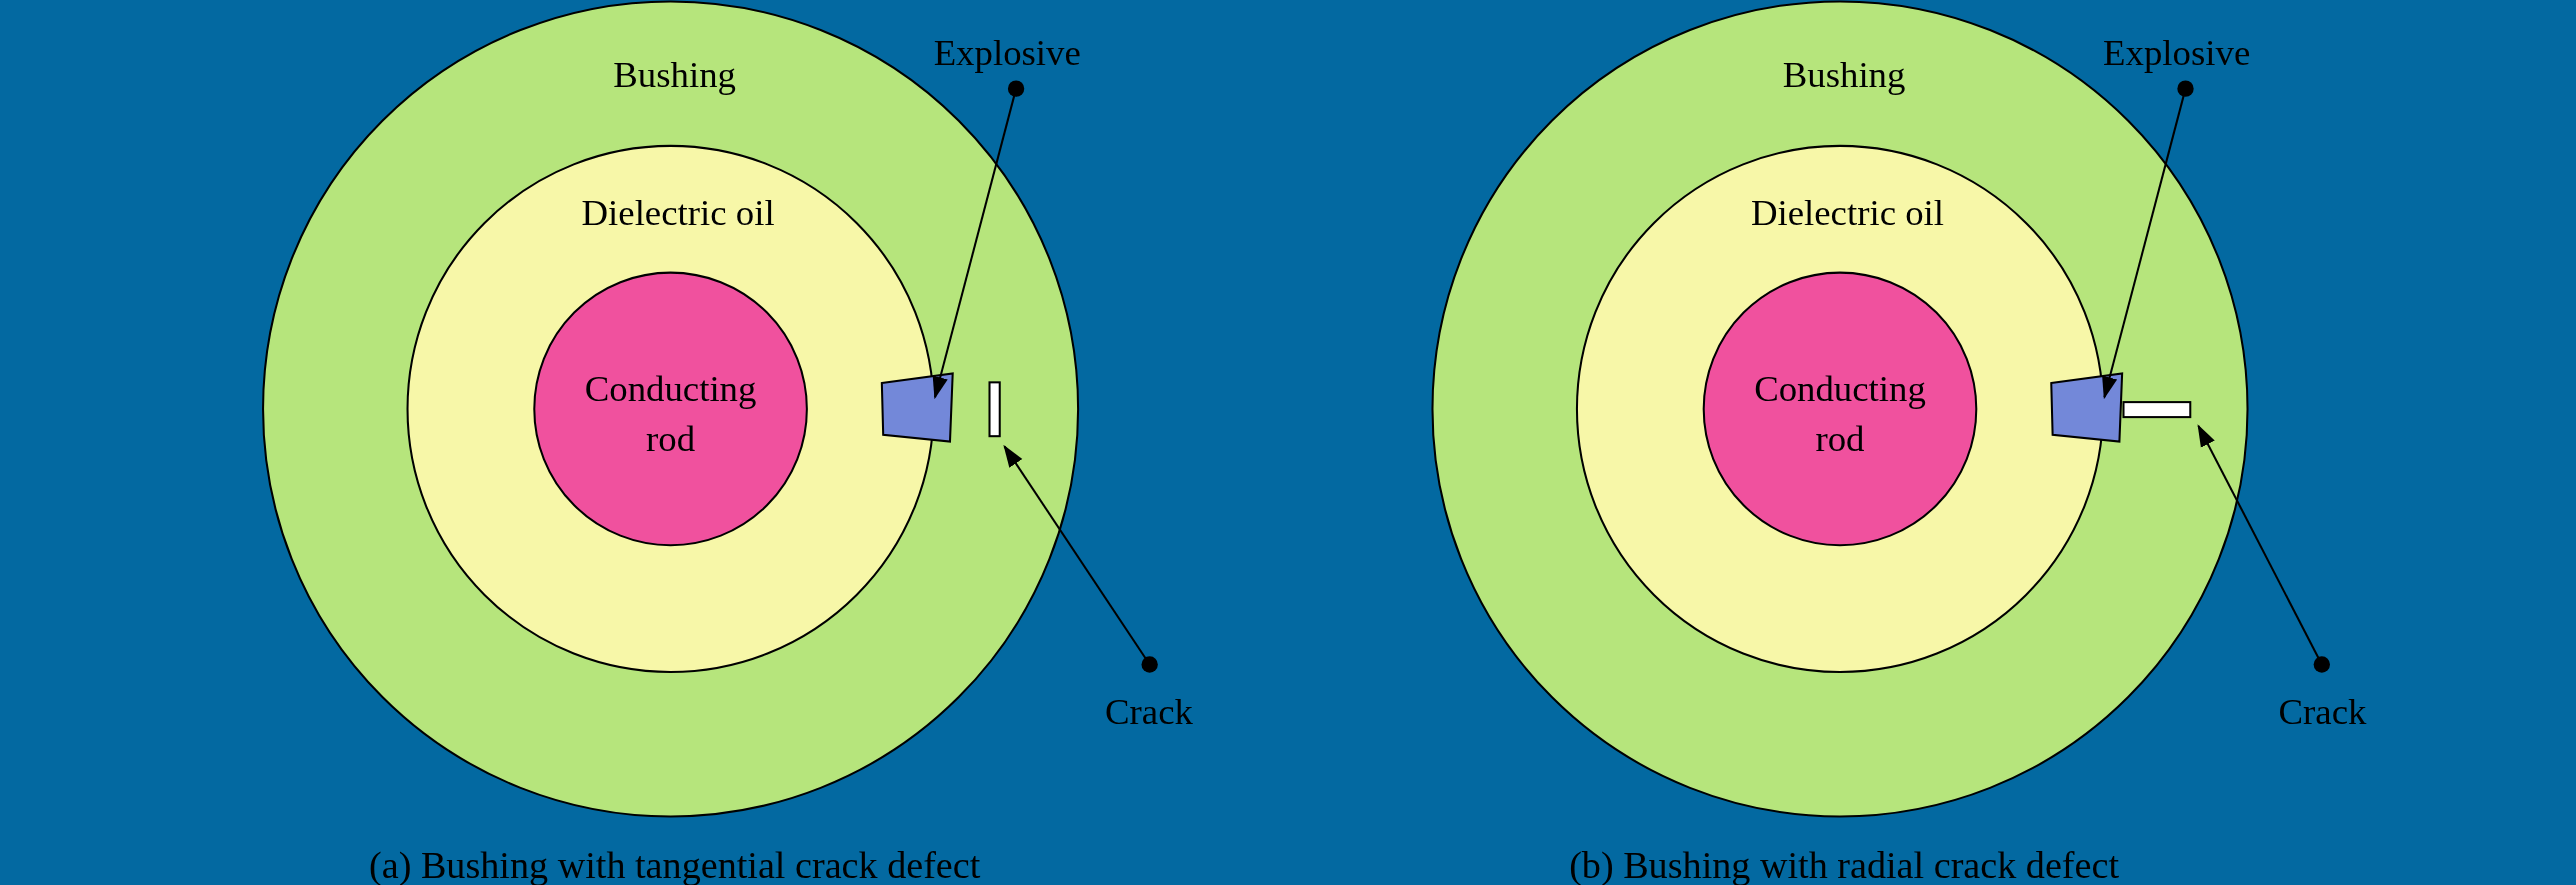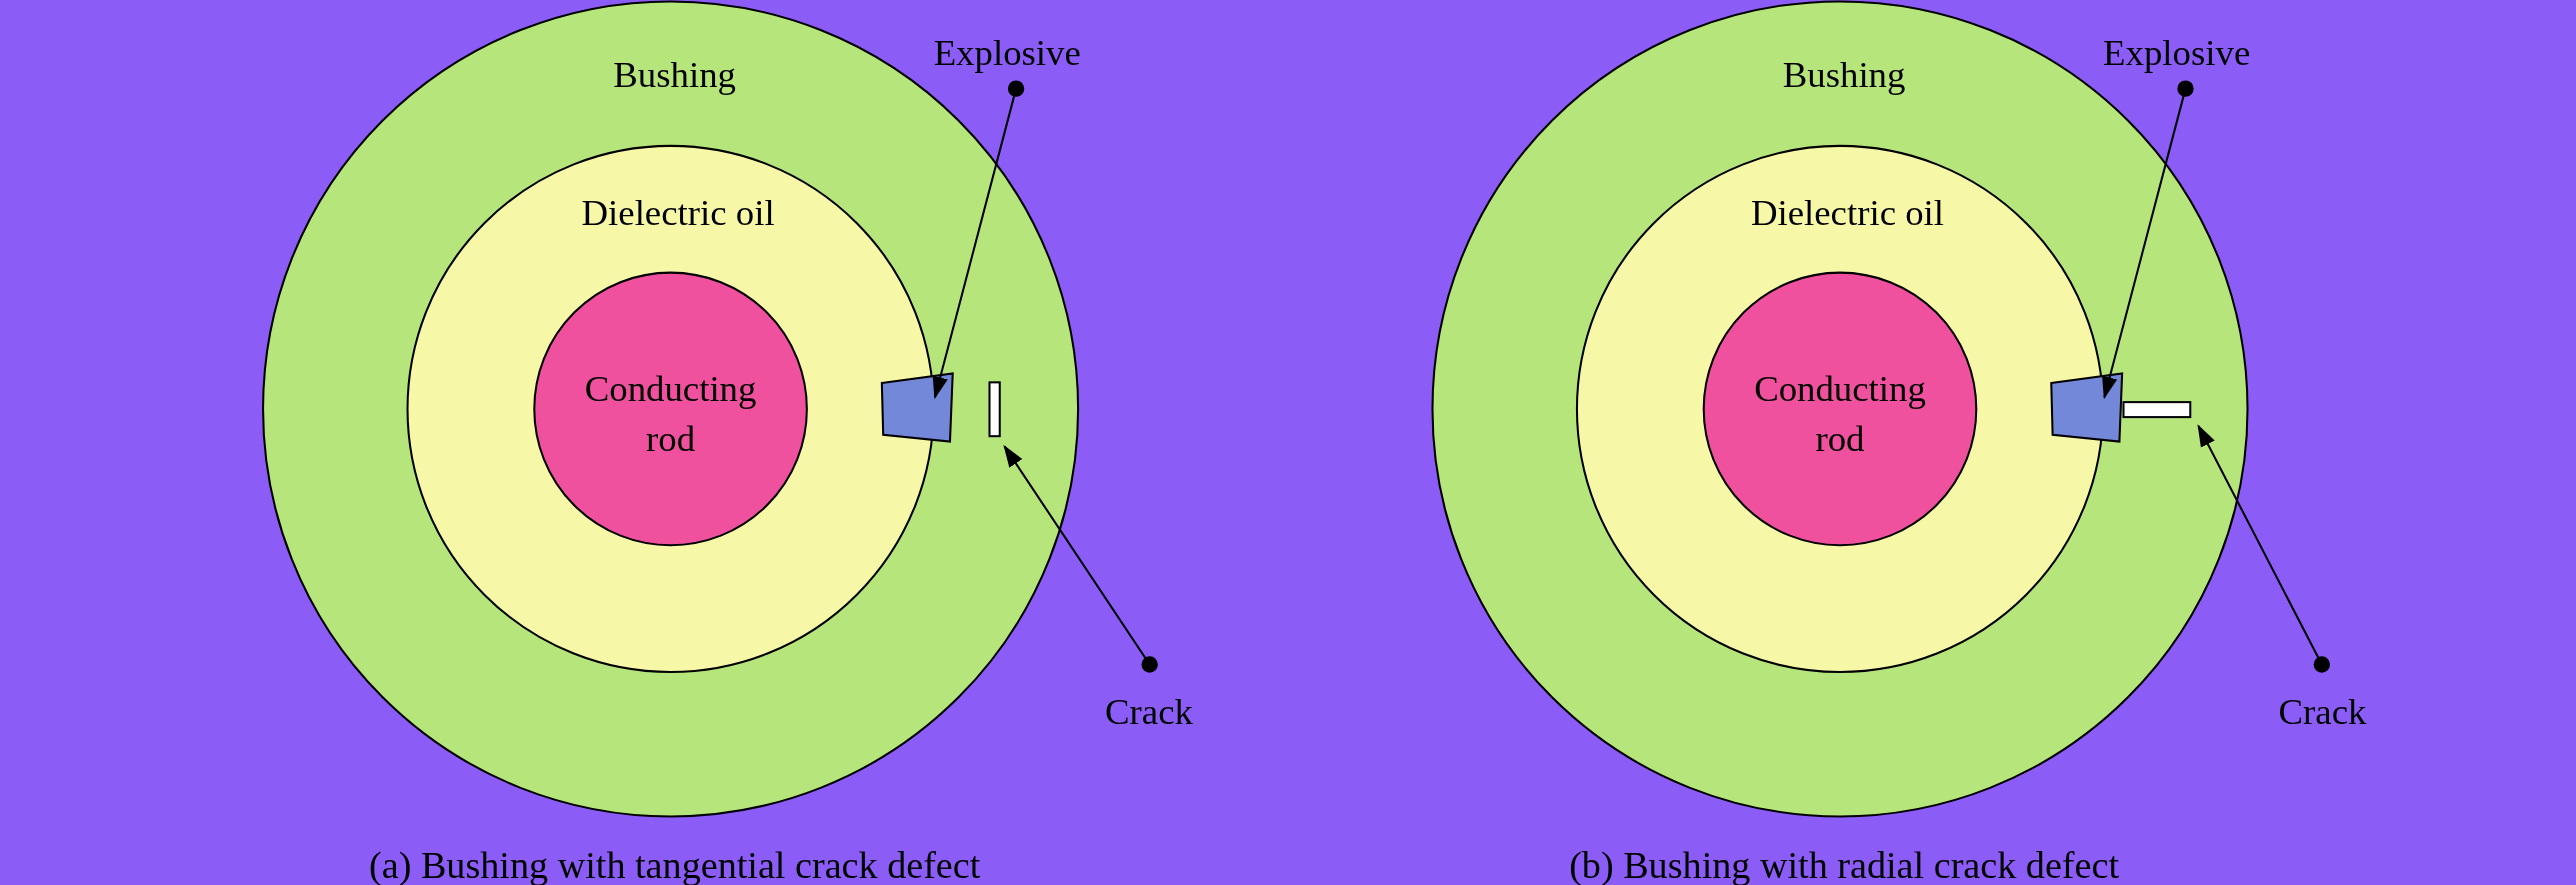--- a/index.html
+++ b/index.html
@@ -4,21 +4,21 @@
 <style>
   html, body {
     margin: 0;
     padding: 0;
     background: #ffffff;
   }
   .figure {
     width: 2576px;
     height: 886px;
     position: relative;
-    background: #8b5cf6;
+    background: #0369a1;
     overflow: hidden;
   }
   svg text {
     font-family: "Liberation Serif", serif;
     fill: #000000;
   }
   .label { font-size: 54px; }
   .annot { font-size: 54px; }
   .caption { font-size: 56px; }
   .outline { stroke: #000000; stroke-width: 3; }

